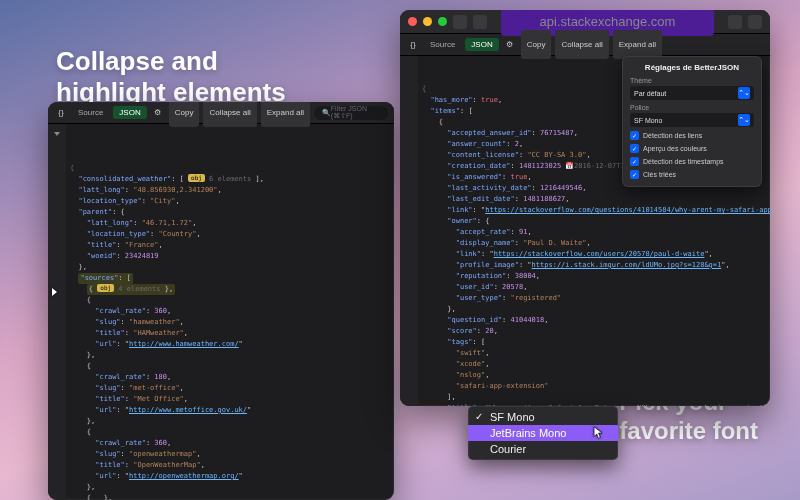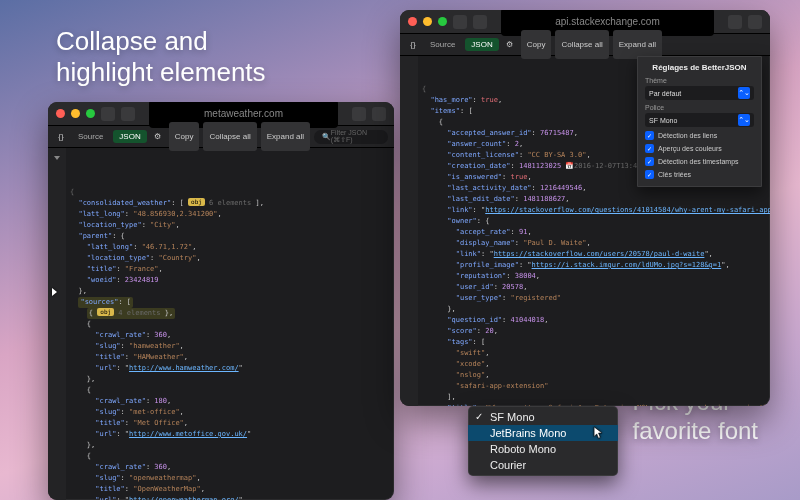--- a/index.html
+++ b/index.html
@@ -11,22 +11,23 @@
   }
   
   body::before {
     content:""; position:absolute; left:210px; top:130px; width:140px; height:200px;
     background: linear-gradient(135deg, rgba(40,30,50,.25) 45%, transparent 55%);
     clip-path: polygon(50% 0%, 100% 100%, 0% 100%);
     filter: blur(1px);
   }
 
   .headline {
-    position: absolute; color: #fff; font-weight: 400;
+    position: absolute; color: #fff; font-weight: 700;
     text-shadow: 0 2px 6px rgba(0,0,0,.25);
+    margin-top: 20px;
   }
   .headline.h1 { left: 56px; top: 26px; font-size: 26px; line-height: 1.2; }
   .headline.h2 { right: 42px; bottom: 54px; font-size: 24px; line-height: 1.2; }
 
   .window {
     position: absolute;
     background: #1d1d1f;
     border-radius: 9px;
     box-shadow: 0 15px 35px rgba(0,0,0,.45), 0 0 0 1px rgba(255,255,255,.06) inset;
     overflow: hidden;
@@ -36,21 +37,21 @@
   .win-right { left: 400px; top: 10px;  width: 370px; height: 396px; }
 
   .titlebar {
     height: 24px; background: #2a2a2c; display:flex; align-items:center;
     padding: 0 8px; gap:6px; border-bottom:1px solid #000;
   }
   .dot { width:9px; height:9px; border-radius:50%; }
   .dot.r{background:#ff5f56}.dot.y{background:#ffbd2e}.dot.g{background:#27c93f}
   .addr {
     flex:1; margin:0 8px; height:28px; border-radius:4px;
-    background:#000000; font-size:10px; color:#888; display:flex;
+    background:#4c1d95; font-size:13px; color:#888; display:flex;
     align-items:center; justify-content:center;
   }
   .tb-icon { width:14px; height:14px; border-radius:3px; background:#3a3a3c; }
 
   .toolbar {
     height:22px; background:#242426; display:flex; align-items:center;
     padding:0 6px; gap:4px; font-size:8px; border-bottom:1px solid #000;
   }
   .toolbar .ico { width:14px; height:14px; display:flex; align-items:center; justify-content:center; }
   .tab { padding:2px 6px; border-radius:3px; color:#aaa; }
@@ -91,22 +92,22 @@
 
   .cursor-arrow {
     position:absolute; width:0;height:0;
     border-left:5px solid #fff; border-top:4px solid transparent;
     border-bottom:4px solid transparent;
     filter: drop-shadow(0 0 1px #000);
   }
 
   
   .popover {
-    position:absolute; right:8px; top:46px; width:125px;
-    background:#2c2c2e; border-radius:1px; padding:7px 8px 8px;
+    position:absolute; right:8px; top:46px; width:140px;
+    background:#2c2c2e; border-radius:6px; padding:7px 8px 8px;
     box-shadow:0 6px 16px rgba(0,0,0,.5), 0 0 0 1px rgba(255,255,255,.08) inset;
     font-size:8px;
   }
   .popover h4 { font-size:8px; font-weight:600; color:#eee; text-align:center; margin-bottom:5px;}
   .popover .lbl { color:#999; font-size:7px; margin-top:4px; margin-bottom:2px;}
   .select {
     height:14px; background:#1c1c1e; border-radius:3px; display:flex;
     align-items:center; justify-content:space-between; padding:0 4px;
     font-size:7px; color:#ddd;
   }
@@ -118,45 +119,35 @@
 
   
   .font-menu {
     position:absolute; left:468px; top:406px;
     background:#2a2a2c; border-radius:5px; padding:3px 0;
     box-shadow:0 8px 20px rgba(0,0,0,.55), 0 0 0 1px rgba(255,255,255,.08) inset;
     font-size:11px; color:#eee; min-width:150px;
   }
   .font-menu .item { padding:2px 18px 2px 22px; position:relative; }
   .font-menu .item .check { position:absolute; left:7px; top:2px; font-size:10px;}
-  .font-menu .item.sel { background:#0c4a6e; color:#fff; }
+  .font-menu .item.sel { background:#8b5cf6; color:#fff; }
   .menu-cursor {
     position:absolute; width:11px; height:14px;
   }
   .menu-cursor svg { filter: drop-shadow(0 0 1px rgba(0,0,0,.9)); }
 
   .date-icon { color:#e06c75; }
 </style>
 </head>
 <body>
 
 <div class="headline h1">Collapse and<br>highlight elements</div>
 <div class="headline h2">Pick your<br>favorite font</div>
 
 <div class="window win-left">
-  <div class="titlebar">
-    <span class="dot r"></span>
-    <span class="dot y"></span>
-    <span class="dot g"></span>
-    <span class="tb-icon"></span>
-    <span class="tb-icon"></span>
-    <div class="addr">metaweather.com</div>
-    <span class="tb-icon"></span>
-    <span class="tb-icon"></span>
-  </div>
   <div class="toolbar">
     <span class="ico">{}</span>
     <span class="tab">Source</span>
     <span class="tab active">JSON</span>
     <span class="ico">⚙</span>
     <span class="btn">Copy</span>
     <span class="btn">Collapse all</span>
     <span class="btn">Expand all</span>
     <div class="filter">🔍 <span>Filter JSON (⌘⇧F)</span></div>
   </div>
@@ -313,16 +304,15 @@
 
 <div class="font-menu">
   <div class="item"><span class="check">✓</span><span>SF Mono</span></div>
   <div class="item sel"><span>JetBrains Mono</span>
     <span class="menu-cursor" style="right:14px; top:1px;">
       <svg viewBox="0 0 12 16" width="11" height="14">
           <path d="M1 1 L1 12 L4 9 L6 14 L8 13 L6 8 L10 8 Z" fill="#fff" stroke="#000" stroke-width="0.6"></path>
         </svg>
     </span>
   </div>
-  <div class="item"><span>Roboto Mono</span></div>
   <div class="item"><span>Courier</span></div>
 
 </div>
 
 </body></html>

